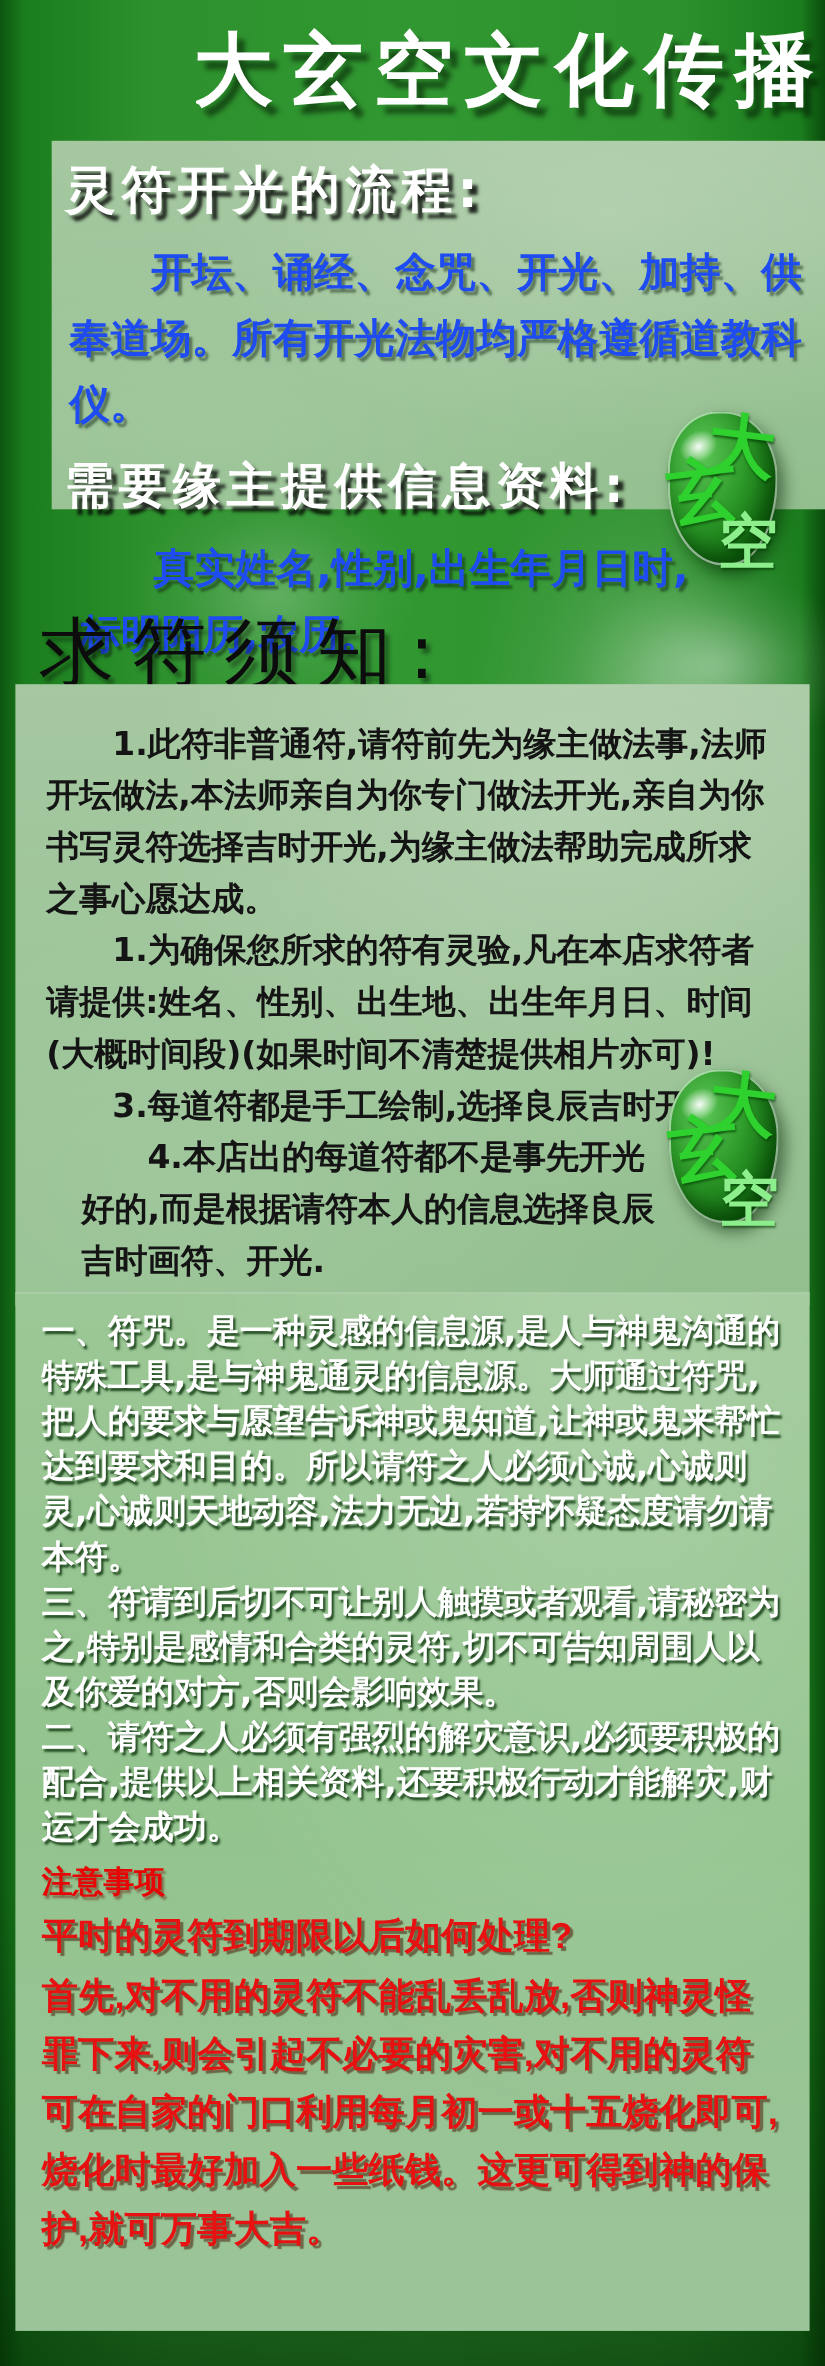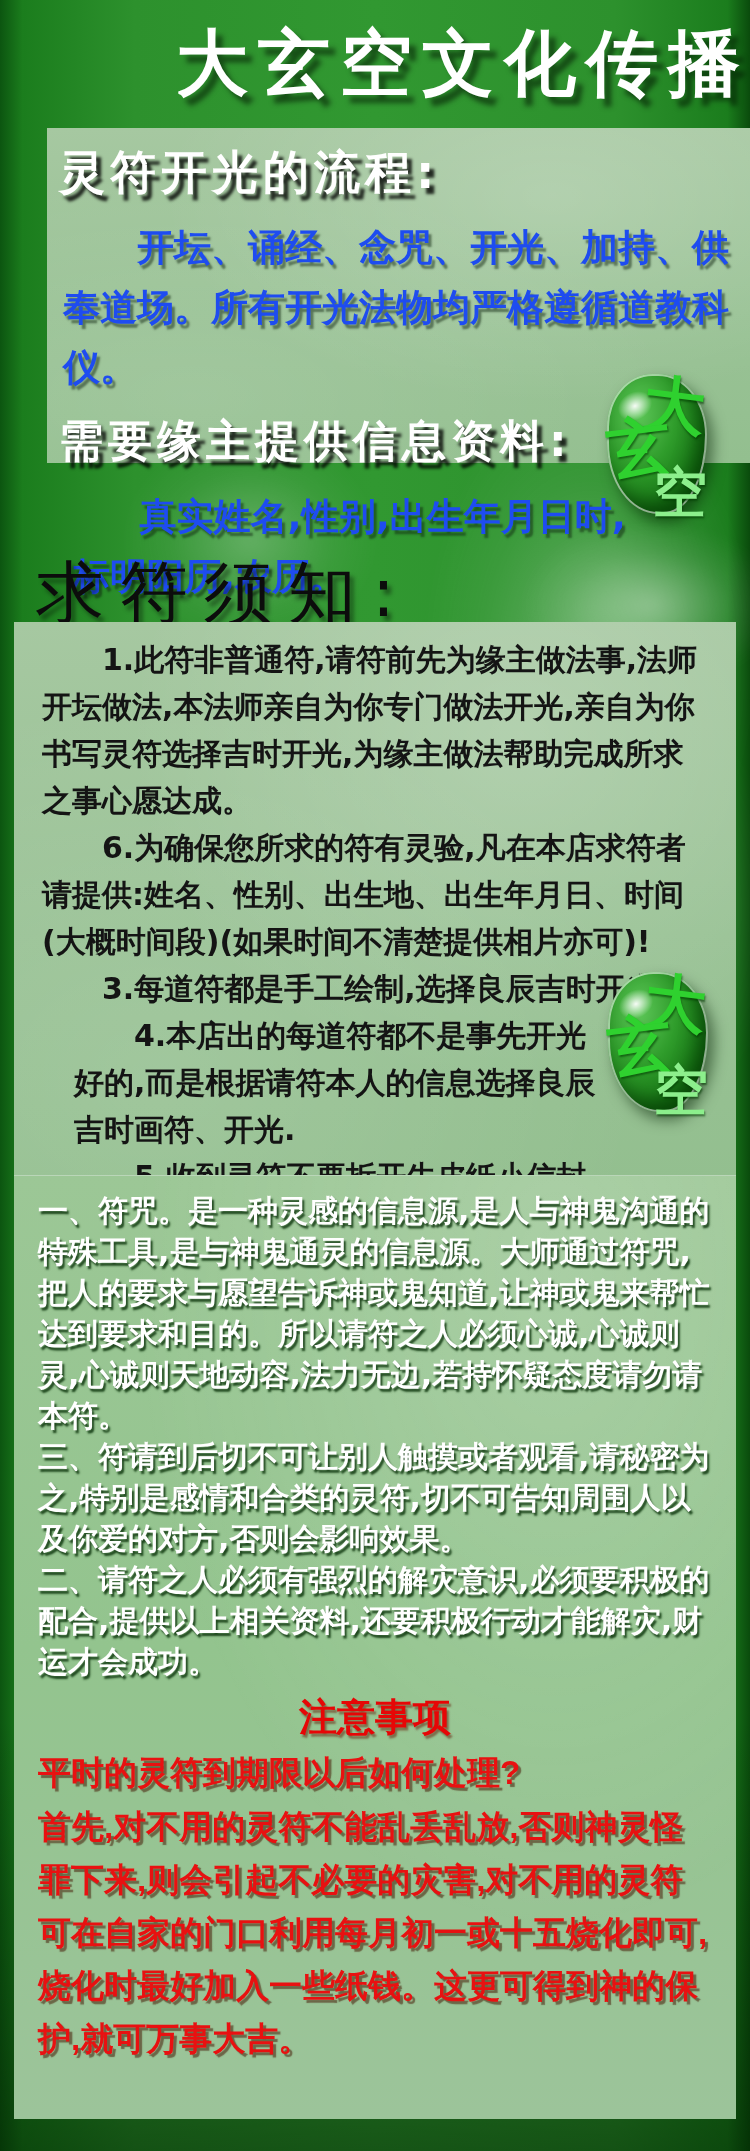--- a/index.html
+++ b/index.html
@@ -48,30 +48,30 @@
   .h-info{margin:14px 0 0 12px;font-size:44px;}
 
   .blue-text{color:#1e4cf0;font-weight:bold;
     text-shadow:3px 4px 2px rgba(15,35,15,0.5);}
   .flow-body{margin:14px 16px 0 16px;font-size:37px;line-height:60px;text-indent:2em;}
   .info-body{margin:16px 112px 0 26px;font-size:37px;line-height:60px;text-indent:1.8em;}
 
   .h-notice{position:absolute;top:548px;left:36px;font-size:68px;color:#0c0c0c;
     font-weight:normal;letter-spacing:16px;text-shadow:4px 5px 4px rgba(0,0,0,0.4);}
 
-  .panel-b .inner{padding:14px 26px 0 28px;}
+  .panel-b .inner{padding:31px 26px 0 28px;}
   .item{margin:0;text-indent:2em;font-size:30px;line-height:47px;
     color:#141414;font-weight:600;}
   .item-narrow{margin-right:112px;margin-left:32px;}
 
   .panel-c .inner{padding:14px 24px 0;}
   .wpara{margin:0;font-size:30px;line-height:41px;color:#ffffff;font-weight:600;
     text-shadow:2px 3px 2px rgba(10,50,10,0.85);}
 
-  .warn-heading{margin:10px 0 0;text-align:center;font-size:38px;color:#e60606;
+  .warn-heading{margin:10px 0 0;font-size:28px;color:#e60606;
     font-weight:bold;font-family:"Liberation Sans",sans-serif;
     text-shadow:2px 3px 2px rgba(100,20,0,0.5);}
   .warn-q{margin:8px 0 0;font-size:33px;color:#e81111;font-weight:bold;
     font-family:"Liberation Sans",sans-serif;
     text-shadow:3px 3px 1px rgba(70,25,5,0.55);}
   .warn-body{margin:4px 0 0;font-size:33px;line-height:53px;color:#e81111;font-weight:bold;
     font-family:"Liberation Sans",sans-serif;
     text-shadow:3px 3px 1px rgba(70,25,5,0.55);}
 
   
@@ -112,21 +112,21 @@
     <div class="blue-text flow-body">开坛、诵经、念咒、开光、加持、供奉道场。所有开光法物均严格遵循道教科仪。</div>
     <div class="heading-white h-info">需要缘主提供信息资料:</div>
     <div class="blue-text info-body">真实姓名,性别,出生年月日时,标明阳历,农历。</div>
   </div>
 
   <div class="h-notice">求符须知:</div>
 
   <div class="panel panel-b">
     <div class="inner">
       <p class="item">1.此符非普通符,请符前先为缘主做法事,法师开坛做法,本法师亲自为你专门做法开光,亲自为你书写灵符选择吉时开光,为缘主做法帮助完成所求之事心愿达成。</p>
-      <p class="item">6.为确保您所求的符有灵验,凡在本店求符者请提供:姓名、性别、出生地、出生年月日、时间(大概时间段)(如果时间不清楚提供相片亦可)!</p>
+      <p class="item">1.为确保您所求的符有灵验,凡在本店求符者请提供:姓名、性别、出生地、出生年月日、时间(大概时间段)(如果时间不清楚提供相片亦可)!</p>
       <p class="item">3.每道符都是手工绘制,选择良辰吉时开光。</p>
       <p class="item item-narrow">4.本店出的每道符都不是事先开光好的,而是根据请符本人的信息选择良辰吉时画符、开光.</p>
       <p class="item item-narrow">5.收到灵符不要拆开牛皮纸小信封.</p>
     </div>
   </div>
 
   <div class="panel panel-c">
     <div class="inner">
       <p class="wpara">一、符咒。是一种灵感的信息源,是人与神鬼沟通的特殊工具,是与神鬼通灵的信息源。大师通过符咒,把人的要求与愿望告诉神或鬼知道,让神或鬼来帮忙达到要求和目的。所以请符之人必须心诚,心诚则灵,心诚则天地动容,法力无边,若持怀疑态度请勿请本符。</p>
       <p class="wpara">三、符请到后切不可让别人触摸或者观看,请秘密为之,特别是感情和合类的灵符,切不可告知周围人以及你爱的对方,否则会影响效果。</p>

